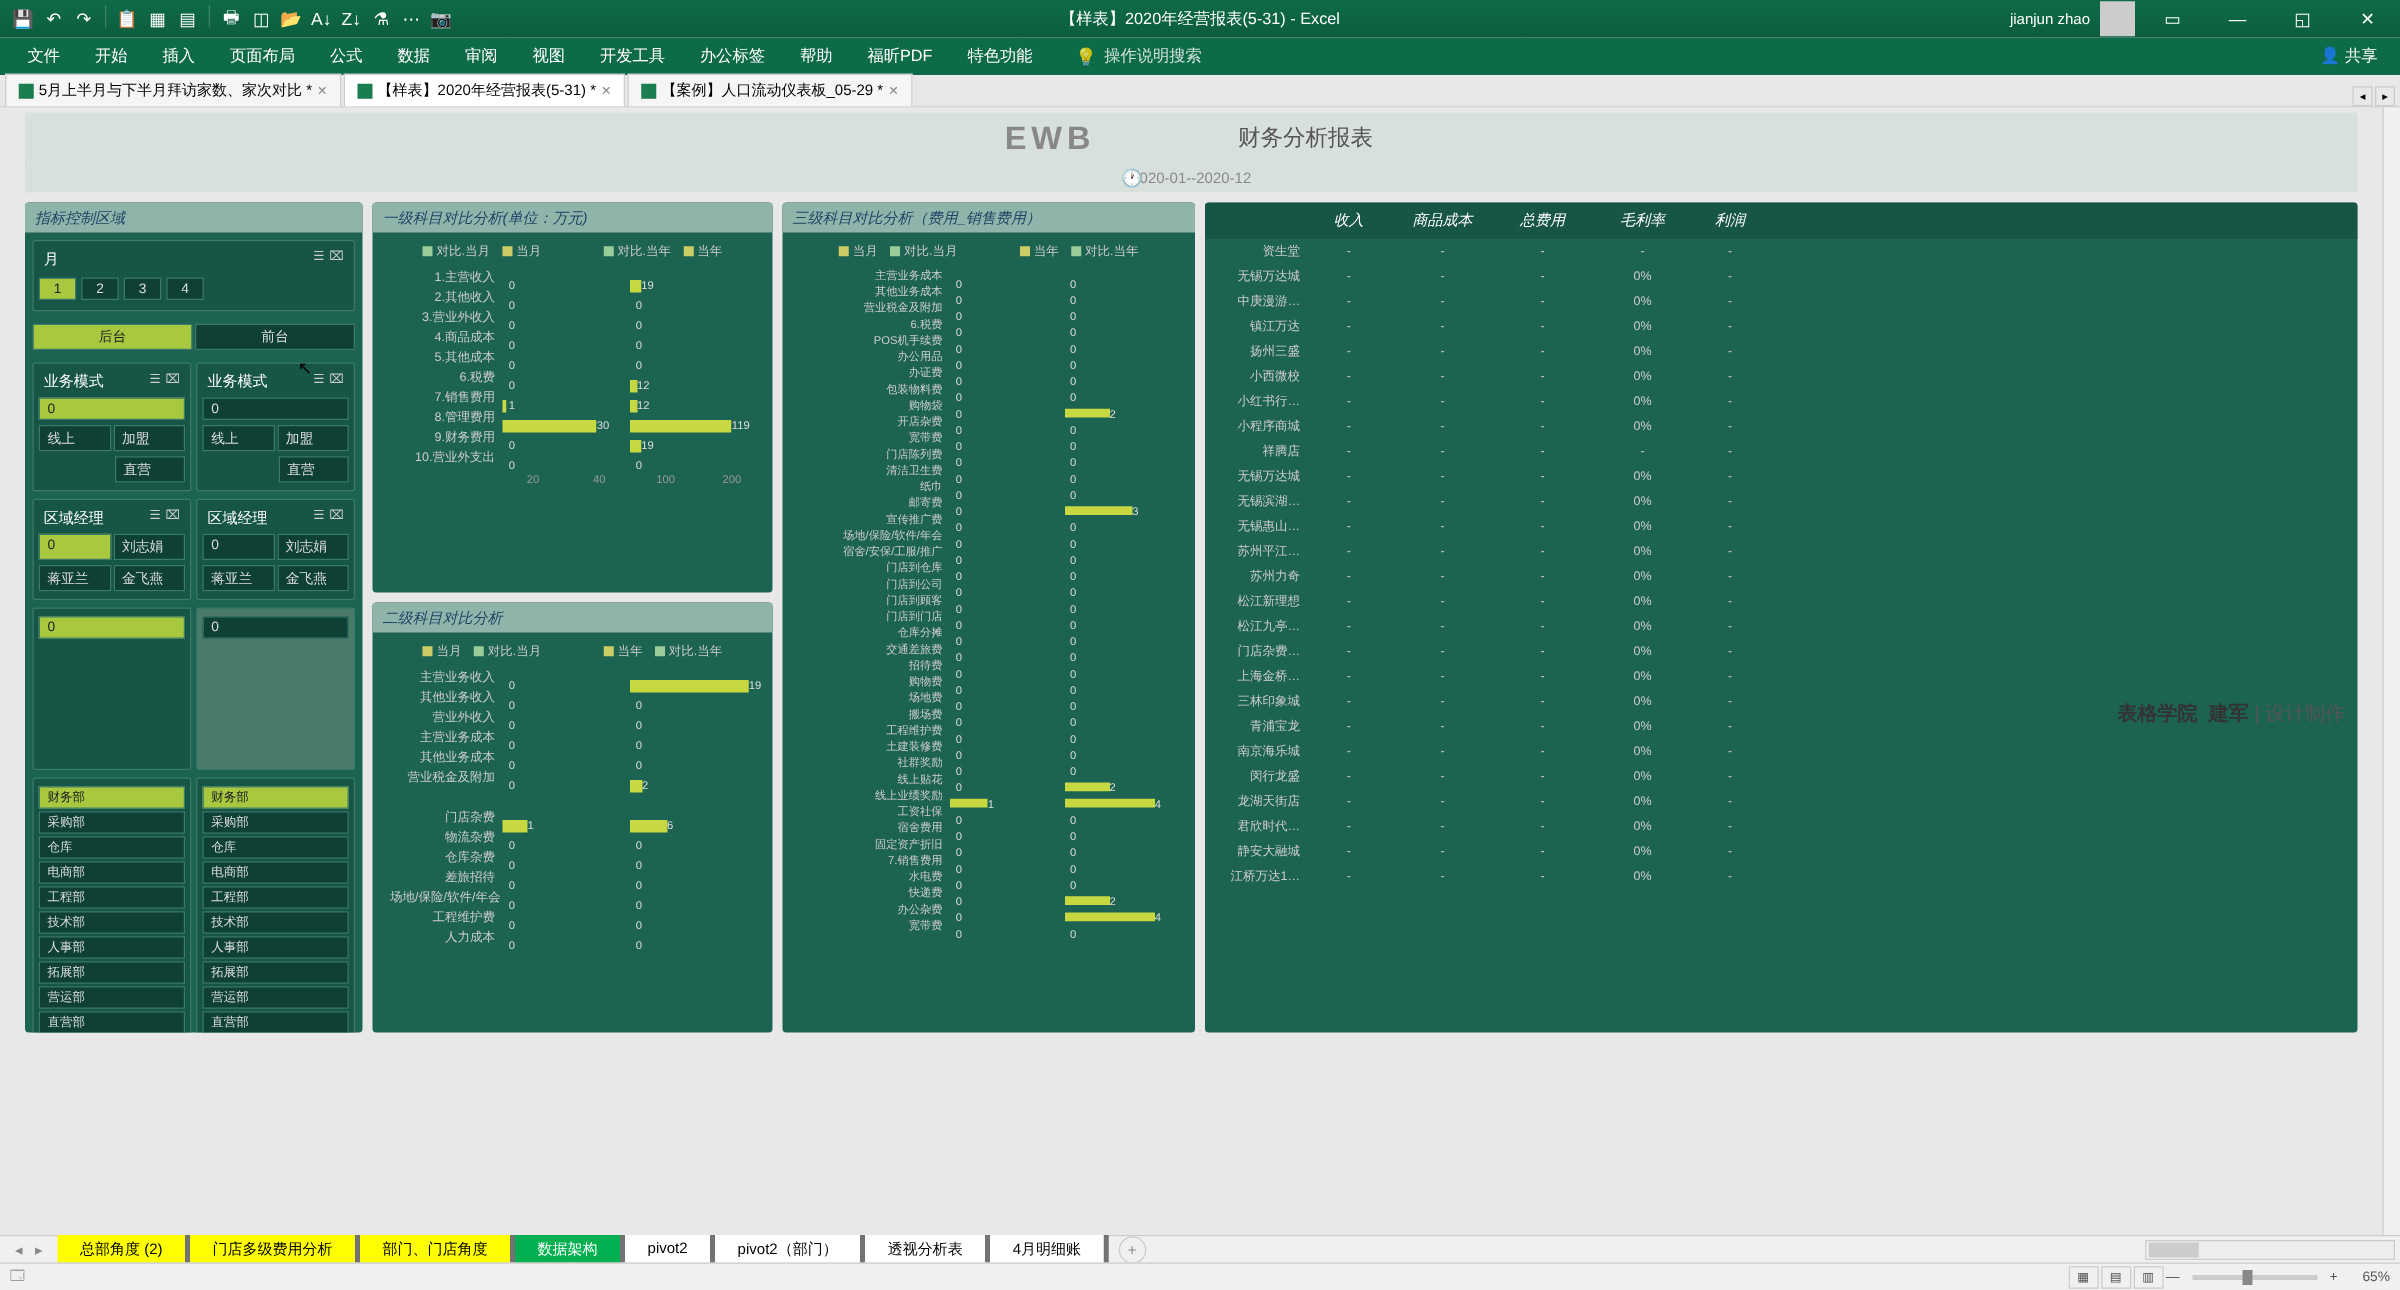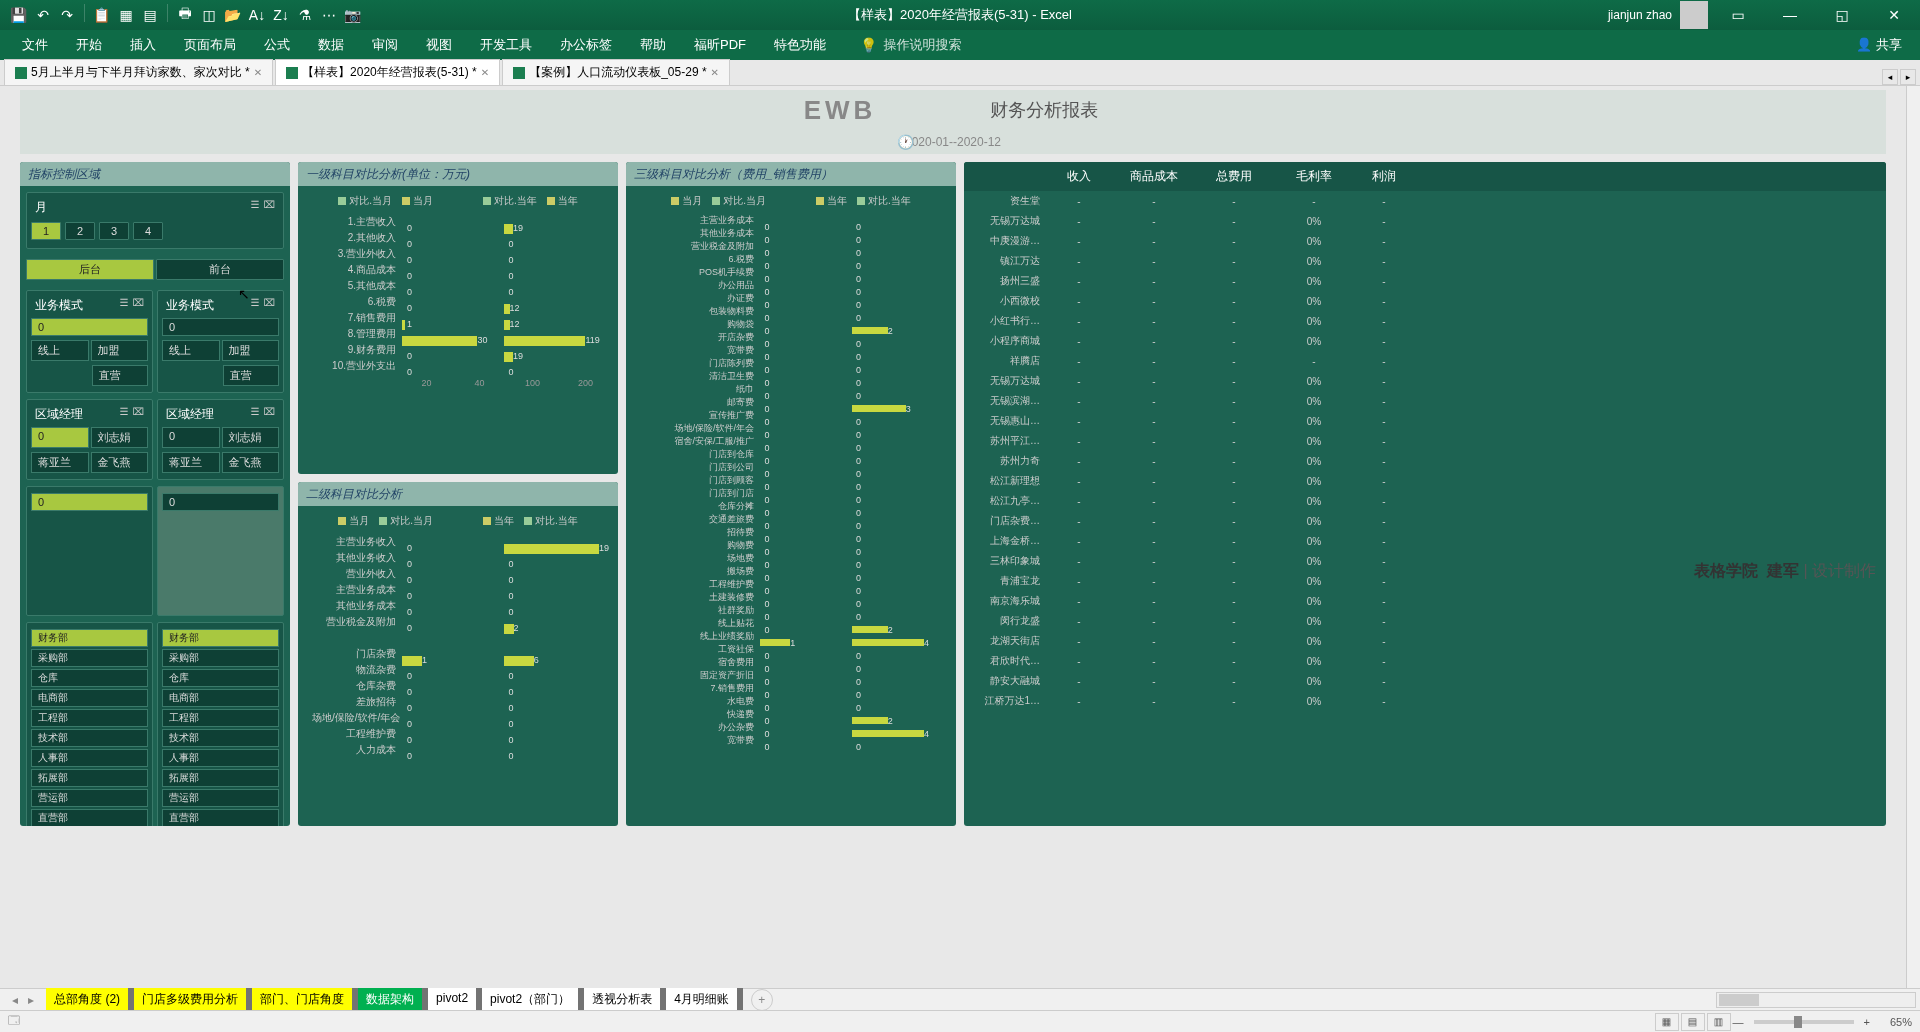--- a/index.html
+++ b/index.html
@@ -81,37 +81,37 @@
 .bar-val { position: absolute; font-size: 9px; color: #ddd; top: 1px; }
 .axis-row { display: flex; font-size: 9px; color: #999; padding-left: 96px; }
 .axis-row span { flex: 1; text-align: center; }
 
 .chart-rows.small .chart-row { height: 13px; }
 .chart-rows.small .row-label { width: 120px; font-size: 9px; }
 .chart-rows.small .bar { height: 7px; top: 2px; }
 
 
 .rank-header { display: flex; font-size: 12px; color: #fff; background: #175547; padding: 6px 0; }
-.rank-header > div { text-align: center; }
+.rank-header > div { text-align: center; font-style: italic; }
 .rank-body { overflow: hidden; }
 .rank-row { display: flex; font-size: 10px; color: #ccc; height: 20px; align-items: center; }
 .rank-row > div { text-align: center; }
 .rc1 { width: 80px; text-align: right !important; padding-right: 4px; overflow: hidden; white-space: nowrap; }
 .rc2 { width: 70px; }
 .rc3 { width: 80px; }
 .rc4 { width: 80px; }
 .rc5 { width: 80px; }
 .rc6 { width: 60px; }
 
 
 .sheet-bar { position: absolute; bottom: 22px; left: 0; right: 0; height: 22px; background: #f0f0f0; display: flex; align-items: center; font-size: 12px; border-top: 1px solid #ccc; }
 .sheet-nav { display: flex; gap: 2px; padding: 0 8px; color: #888; }
 .sheet-nav span { cursor: pointer; padding: 0 4px; }
 .sheet-tabs { display: flex; }
-.sheet-tab { padding: 3px 8px; border-right: 6px solid #737373; cursor: pointer; text-align: center; }
+.sheet-tab { padding: 3px 18px; border-right: 4px solid #737373; cursor: pointer; text-align: center; }
 .st-yellow { background: #ffff00; }
 .st-green { background: #00b050; color: #fff; }
 .st-white { background: #fff; }
 .add-sheet { width: 22px; height: 22px; display: flex; align-items: center; justify-content: center; color: #888; cursor: pointer; margin-left: 8px; border: 1px solid #ccc; border-radius: 50%; }
 .hscroll { margin-left: auto; width: 200px; height: 16px; background: #eee; border: 1px solid #ccc; position: relative; margin-right: 4px; }
 .hscroll-thumb { position: absolute; left: 2px; width: 40px; height: 12px; top: 1px; background: #ccc; }
 
 
 .statusbar { position: absolute; bottom: 0; left: 0; right: 0; height: 22px; background: #f0f0f0; border-top: 1px solid #ccc; display: flex; align-items: center; font-size: 11px; color: #555; padding: 0 8px; }
 .status-icons { margin-left: auto; display: flex; align-items: center; gap: 2px; }

